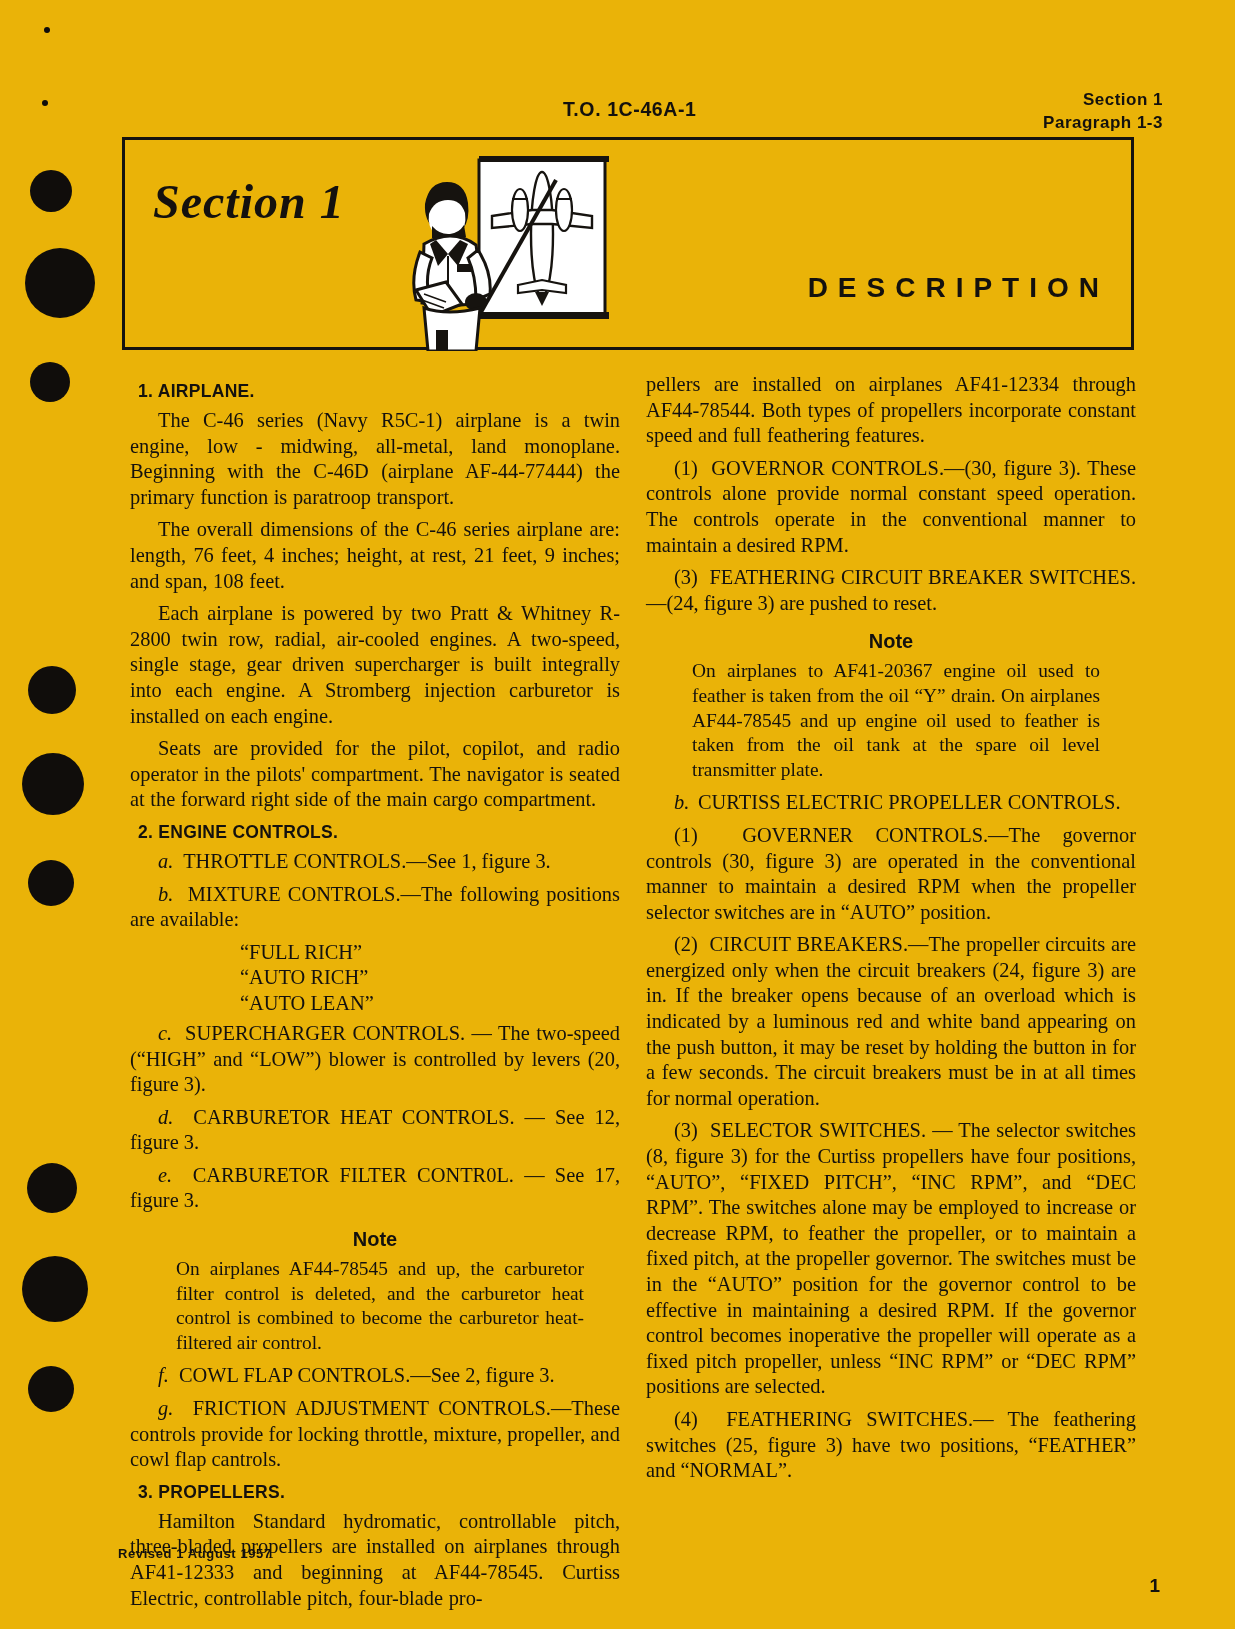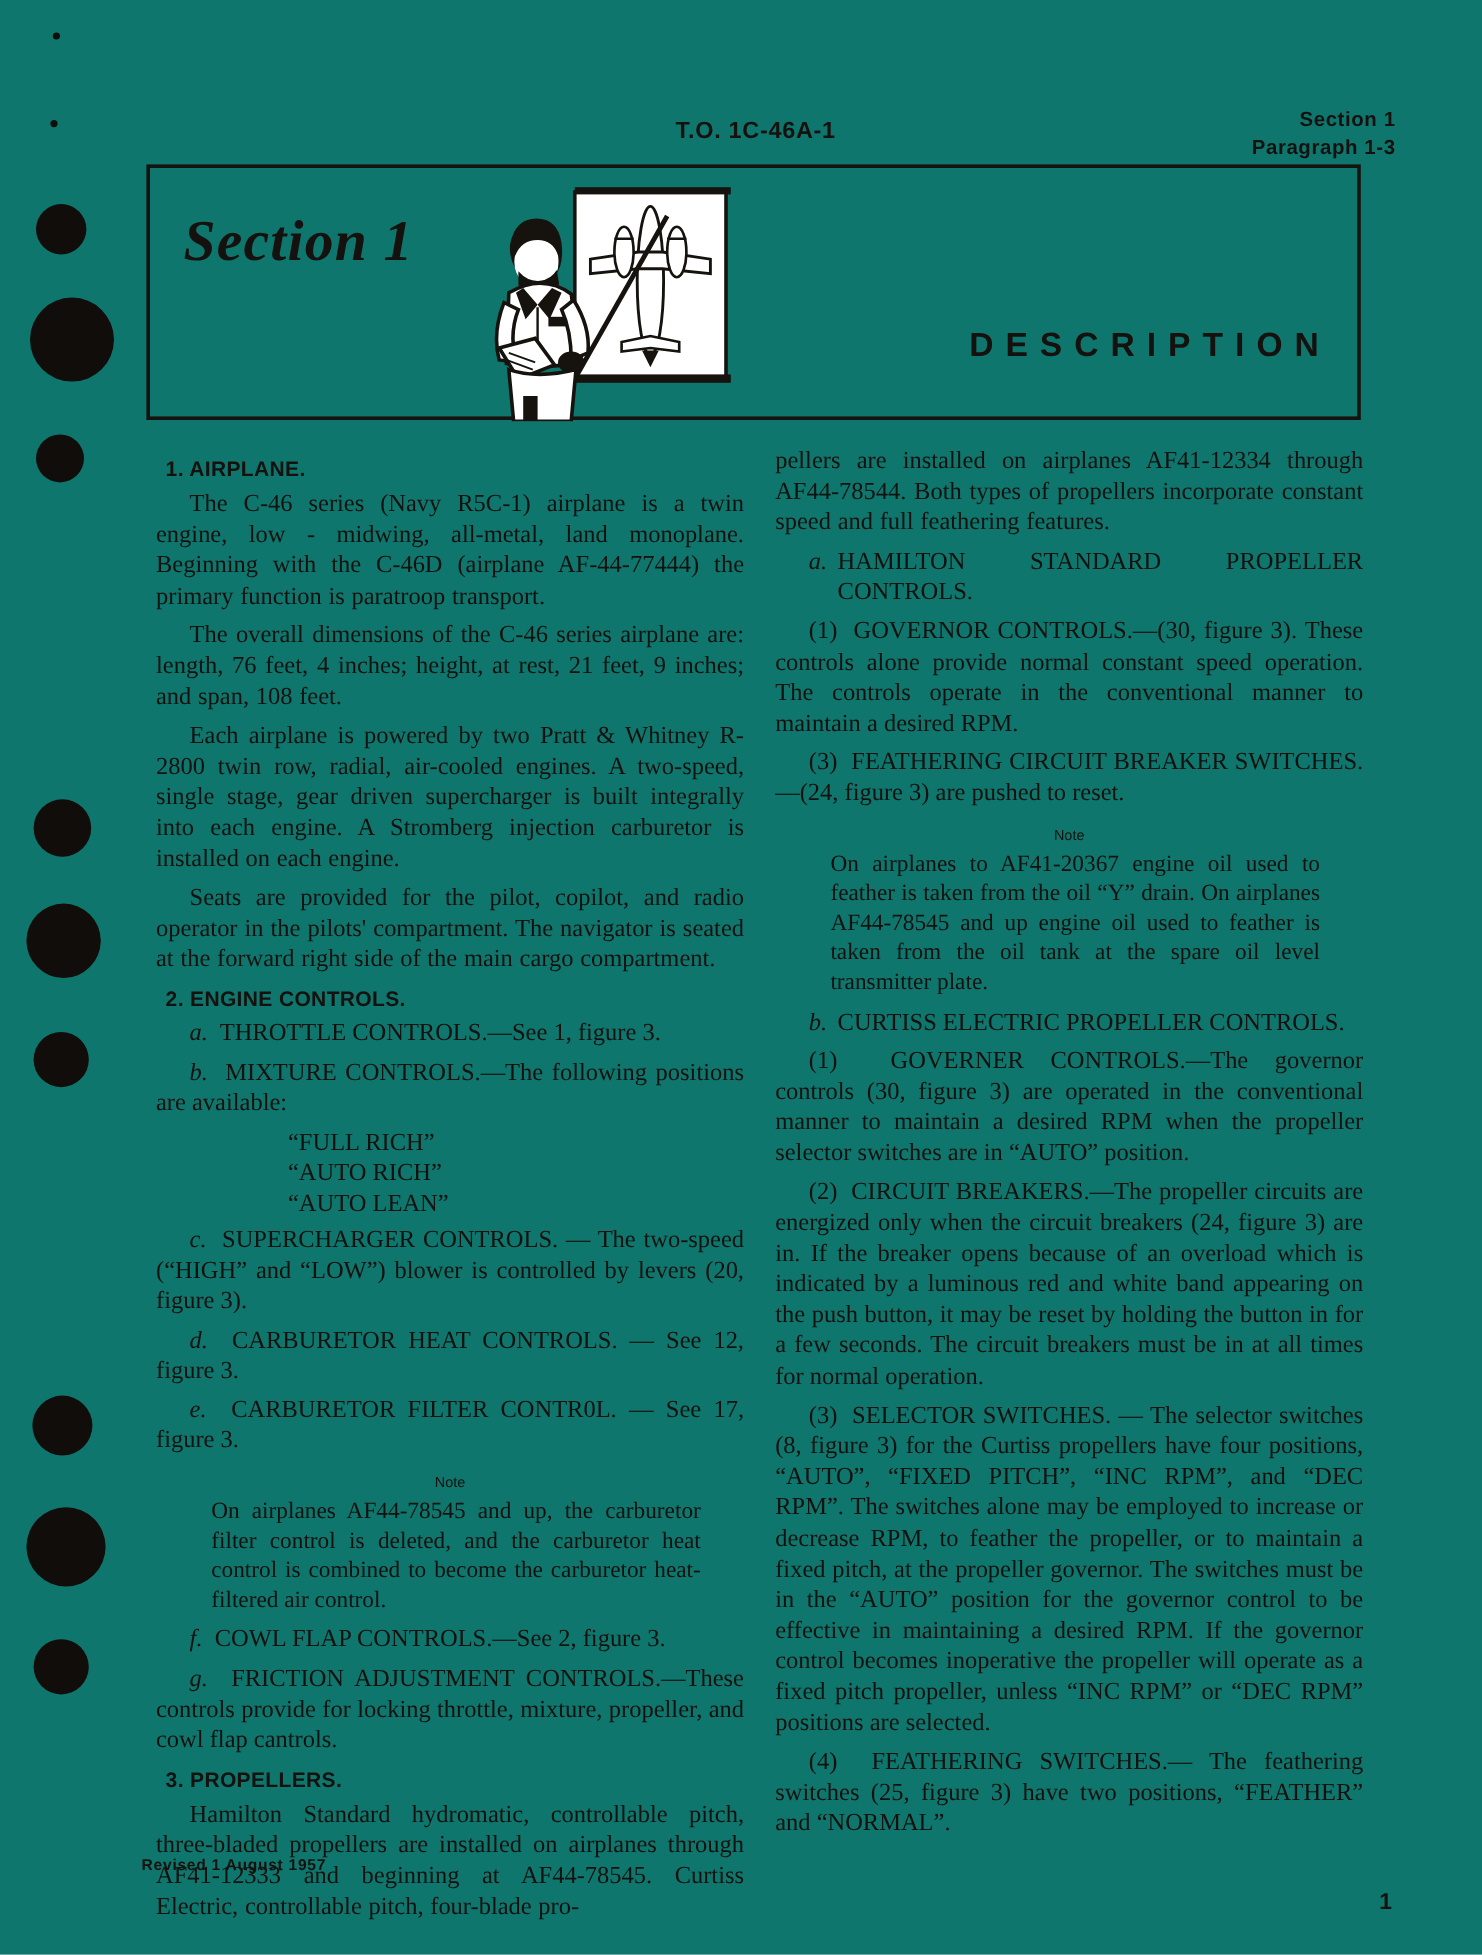--- a/index.html
+++ b/index.html
@@ -10,21 +10,21 @@
   }
   body {
     font-family: "Liberation Serif", "DejaVu Serif", serif;
     color: #14110e;
   }
   .page {
     position: relative;
     width: 1235px;
     height: 1629px;
     margin: 0 auto;
-    background: #0f766e;
+    background: #eab308;
     overflow: hidden;
   }
 
   
   .hole {
     position: absolute;
     background: #100d0b;
     border-radius: 50%;
     left: 30px;
   }
@@ -165,22 +165,22 @@
   
   .pos {
     font-size: 20.4px;
     line-height: 25.4px;
     padding-left: 110px;
   }
 
   
   .note-hd {
     font-family: "Liberation Sans", "DejaVu Sans", sans-serif;
-    font-weight: normal;
-    font-size: 12px;
+    font-weight: bold;
+    font-size: 20px;
     text-align: center;
     margin: 14px 0 6px 0;
   }
   .note-body {
     font-size: 19.4px;
     line-height: 24.6px;
     text-align: justify;
     margin: 0 36px 8px 46px;
   }
 
@@ -312,21 +312,20 @@
 
       <div class="hd">3. PROPELLERS.</div>
       <p class="para">Hamilton Standard hydromatic, controllable pitch, three-bladed propellers are installed on airplanes through AF41-12333 and beginning at AF44-78545. Curtiss Electric, controllable pitch, four-blade pro-</p>
 
     </div>
 
     <div class="col col-right">
 
       <p class="para flush">pellers are installed on airplanes AF41-12334 through AF44-78544. Both types of propellers incorporate constant speed and full feathering features.</p>
 
-      <p class="sub hang"><span class="lbl">a.</span><span>HAMILTON STANDARD PROPELLER CONTROLS.</span></p>
 
       <p class="sub"><span class="lbl" style="font-style:normal;">(1)</span>&nbsp; <span>GOVERNOR CONTROLS.—(30, figure 3). These controls alone provide normal constant speed operation. The controls operate in the conventional manner to maintain a desired RPM.</span></p>
 
 
       <p class="sub"><span class="lbl" style="font-style:normal;">(3)</span>&nbsp; <span>FEATHERING CIRCUIT BREAKER SWITCHES.—(24, figure 3) are pushed to reset.</span></p>
 
       <div class="note-hd">Note</div>
       <p class="note-body">On airplanes to AF41-20367 engine oil used to feather is taken from the oil “Y” drain. On airplanes AF44-78545 and up engine oil used to feather is taken from the oil tank at the spare oil level transmitter plate.</p>
 
       <p class="sub hang"><span class="lbl">b.</span><span>CURTISS ELECTRIC PROPELLER CONTROLS.</span></p>

